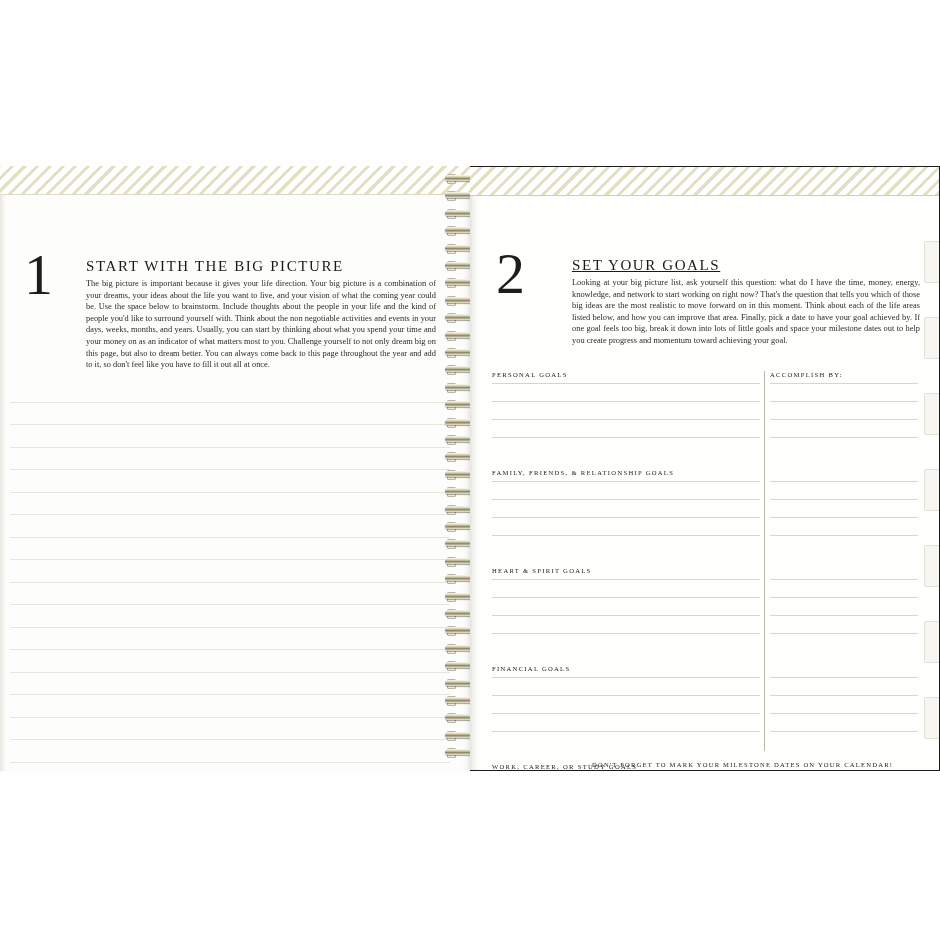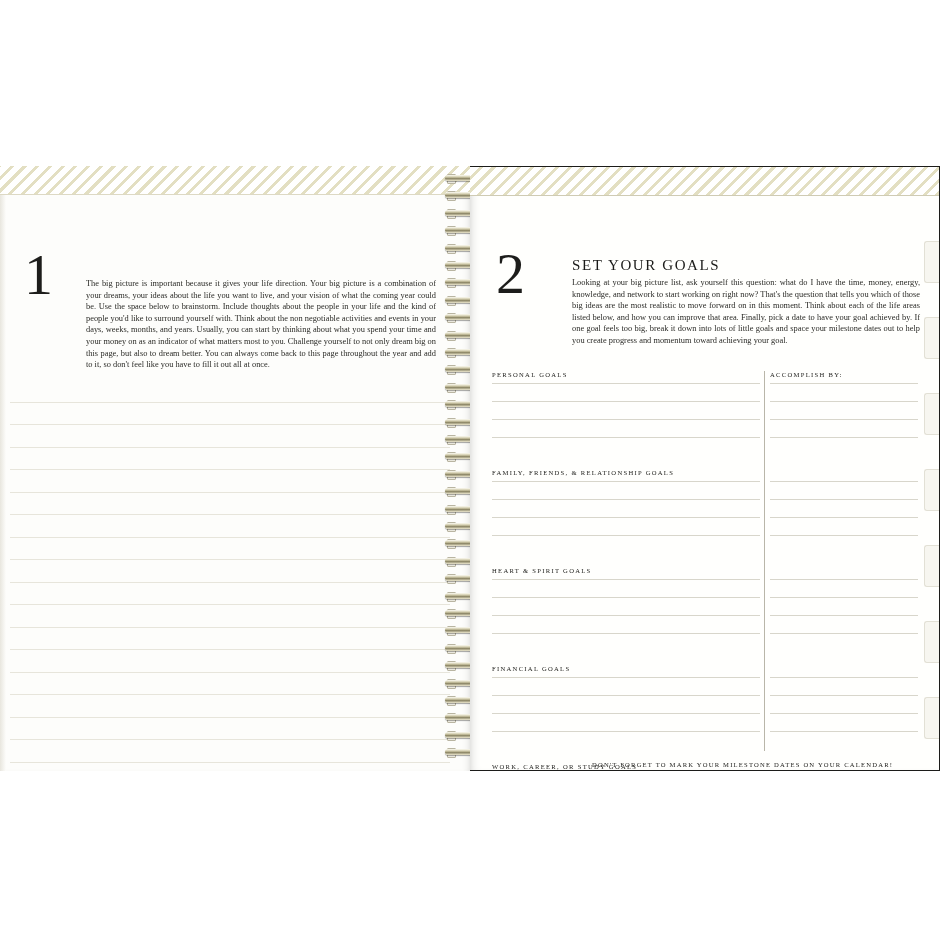--- a/index.html
+++ b/index.html
@@ -206,20 +206,21 @@
 
 <div class="spread">
 
   <div class="page-left">
     <div class="page-edge"></div>
     <div class="stripe-band"></div>
 
     <div class="left-inner">
       <div class="big-number big-number-1">1</div>
 
+      <div class="section-title" style="position:absolute; left:76px; top:64px;">START WITH THE BIG PICTURE</div>
 
       <div class="body-copy" style="position:absolute; left:76px; top:84px; width:350px;">The big picture is important because it gives your life direction. Your big picture is a combination of your dreams, your ideas about the life you want to live, and your vision of what the coming year could be. Use the space below to brainstorm. Include thoughts about the people in your life and the kind of people you'd like to surround yourself with. Think about the non negotiable activities and events in your days, weeks, months, and years. Usually, you can start by thinking about what you spend your time and your money on as an indicator of what matters most to you. Challenge yourself to not only dream big on this page, but also to dream better. You can always come back to this page throughout the year and add to it, so don't feel like you have to fill it out all at once.</div>
 
       <div class="lines" id="left-lines" style="top:186px; left:0px; right:6px;">
           <div class="rule"></div>
           <div class="rule"></div>
           <div class="rule"></div>
           <div class="rule"></div>
           <div class="rule"></div>
           <div class="rule"></div>
@@ -411,21 +412,21 @@
         <div class="hole-r"></div>
       </div>
     </div>
 
   <div class="page-right">
     <div class="stripe-band"></div>
 
     <div class="right-inner">
       <div class="big-number big-number-2" style="left:4px; top:50px;">2</div>
 
-      <div class="section-title" style="position:absolute; left:80px; top:62px;">SET YOUR GOALS</div>
+      <div class="section-title" style="position:absolute; left:80px; top:62px;text-decoration:underline;">SET YOUR GOALS</div>
 
       <div class="body-copy" style="position:absolute; left:80px; top:82px; width:348px;">Looking at your big picture list, ask yourself this question: what do I have the time, money, energy, knowledge, and network to start working on right now? That's the question that tells you which of those big ideas are the most realistic to move forward on in this moment. Think about each of the life areas listed below, and how you can improve that area. Finally, pick a date to have your goal achieved by. If one goal feels too big, break it down into lots of little goals and space your milestone dates out to help you create progress and momentum toward achieving your goal.</div>
 
       <div class="goal-label" style="left:278px; top:176px;">ACCOMPLISH BY:</div>
 
       <div class="vert-divider" style="left:272px; top:176px; height:380px;"></div>
 
       <div id="goal-sections">
           <div class="goal-label" style="left: 0px; top: 176px;">PERSONAL GOALS</div>
           <div class="goal-rule" style="left: 0px; width: 268px; top: 188px;"></div>

